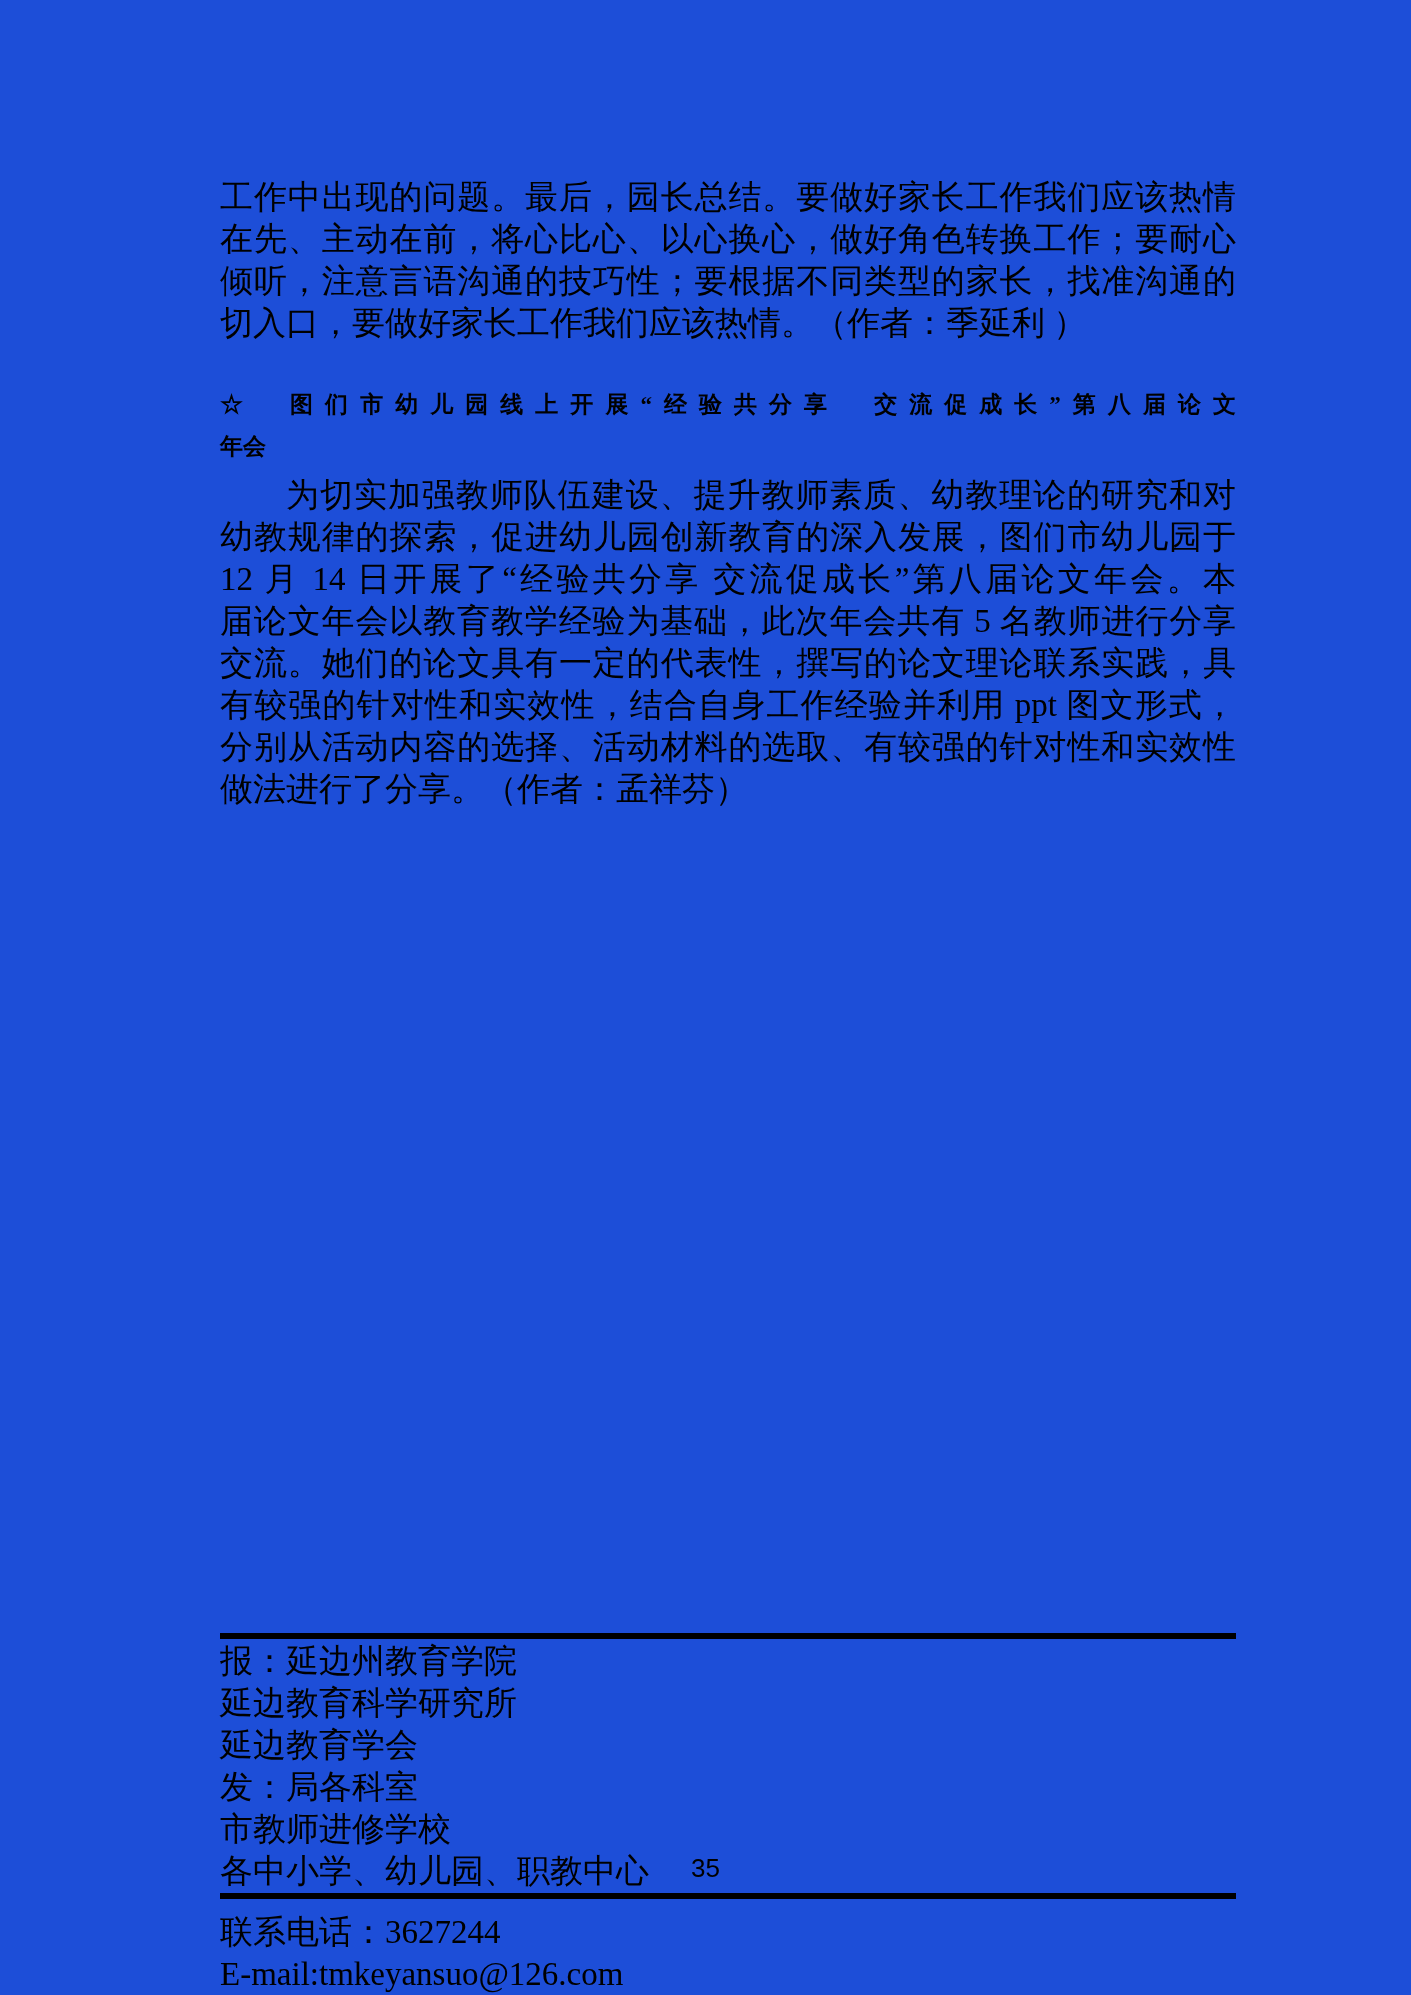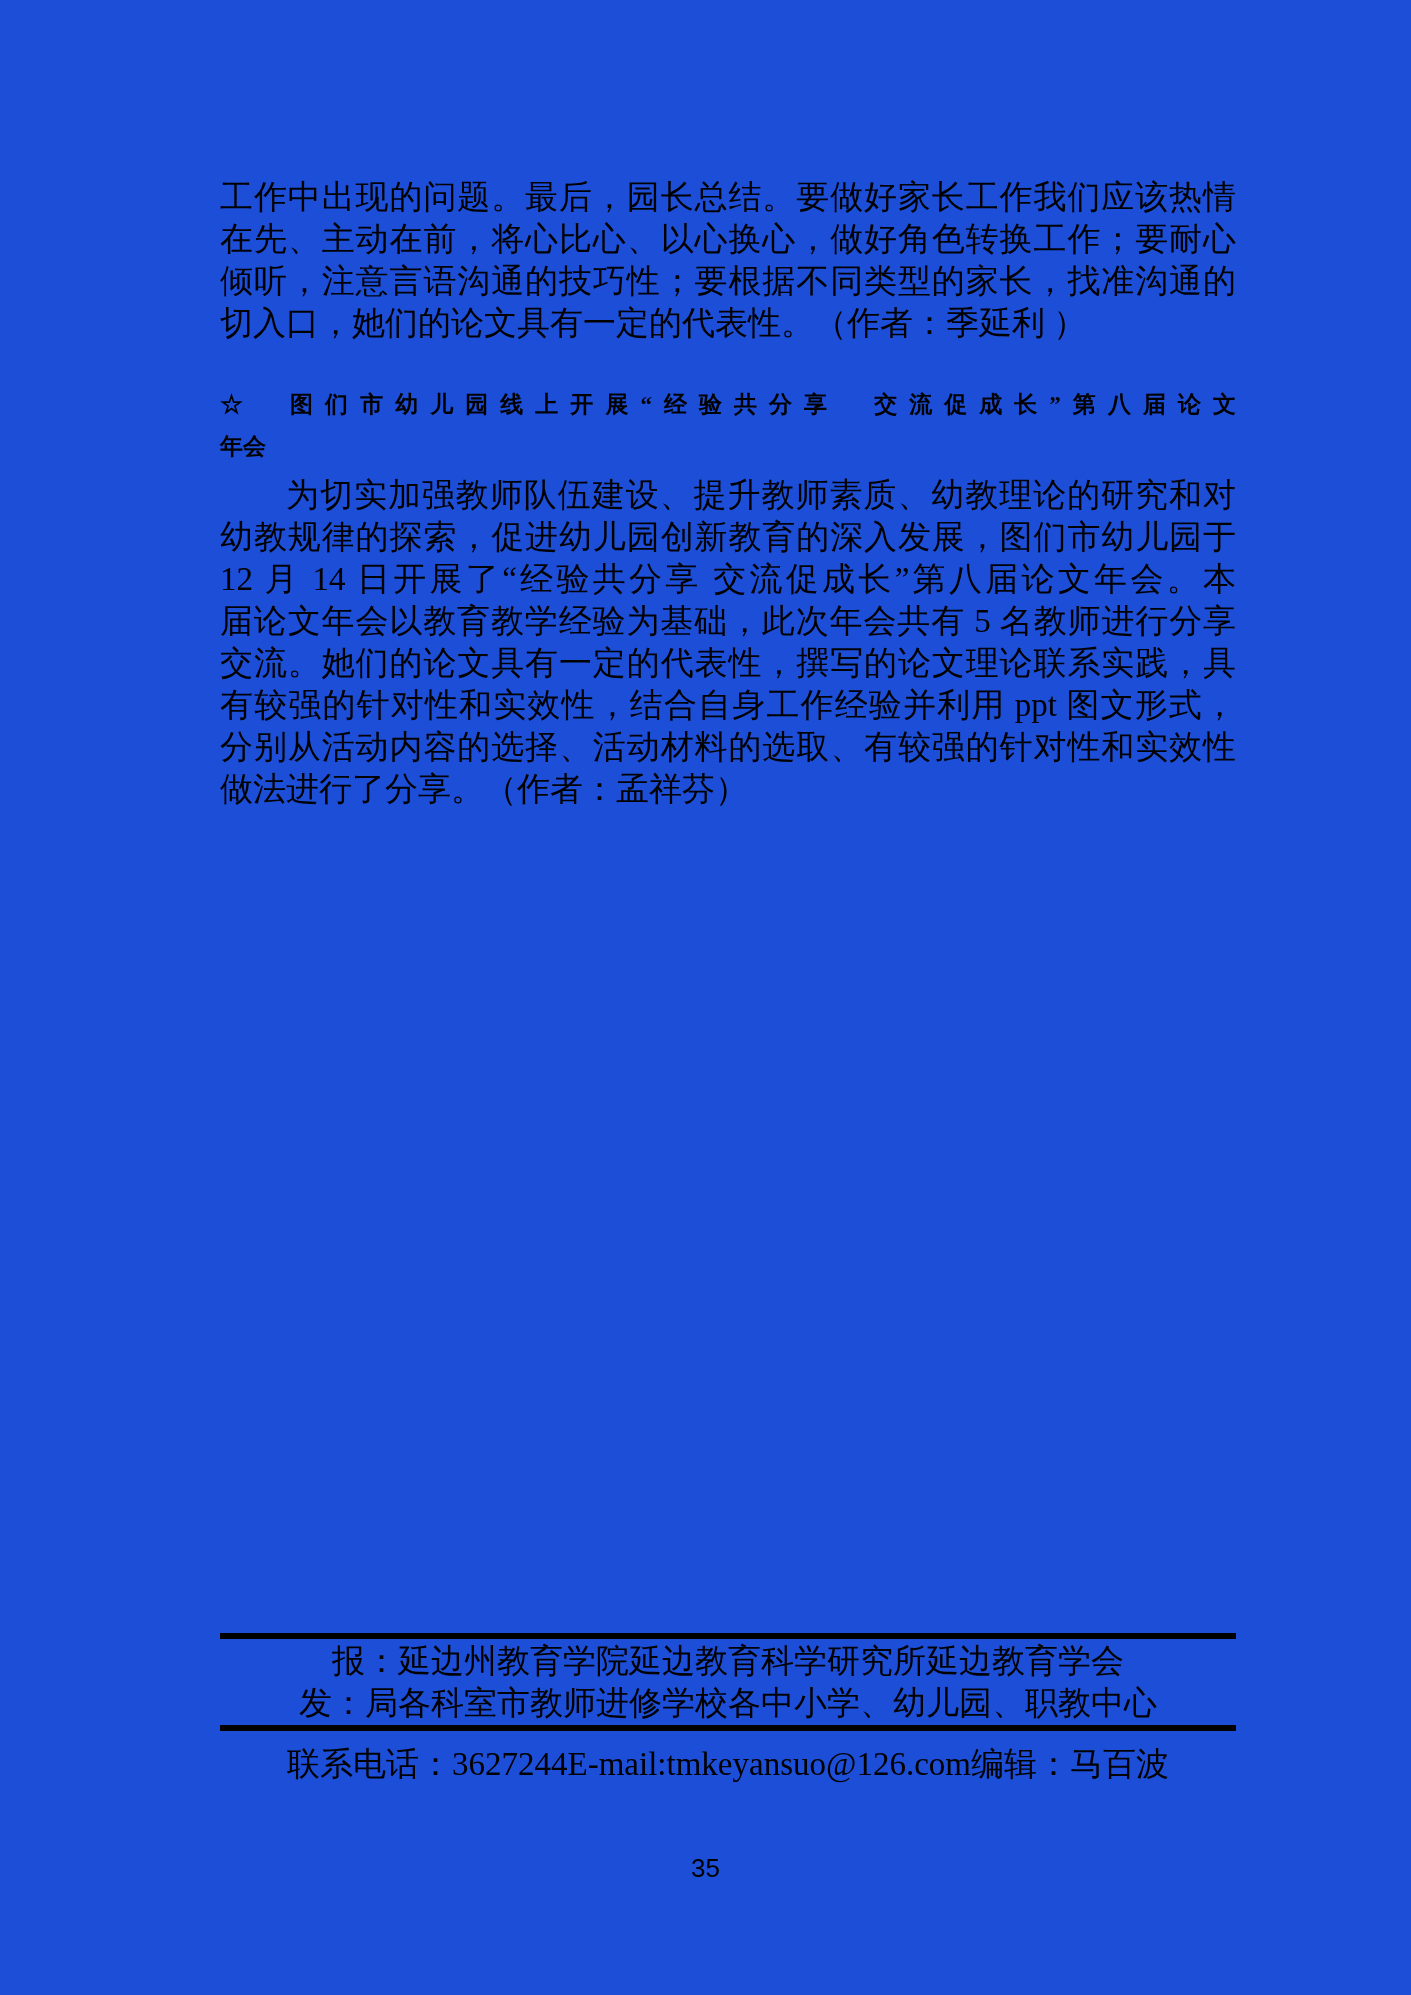--- a/index.html
+++ b/index.html
@@ -50,22 +50,23 @@
     font-size: 33px;
     line-height: 42px;
   }
   .masthead {
     border-top: 6px solid #000000;
     border-bottom: 6px solid #000000;
     padding: 1px 0;
   }
   .frow {
     display: flex;
-    justify-content: center;
+    justify-content: flex-end;
     align-items: baseline;
+    flex-direction: column;
   }
   .contact { margin-top: 12px; font-family: Liberation Serif, serif; }
   .pagenum {
     position: absolute;
     top: 1853px;
     left: 0;
     width: 100%;
     text-align: center;
     font-size: 26px;
     font-family: "Liberation Sans", "DejaVu Sans", sans-serif;
@@ -75,21 +76,21 @@
 <body>
 
 <div class="page">
 
   <main class="content">
 
     <section>
       <div class="jline">工作中出现的问题。最后，园长总结。要做好家长工作我们应该热情</div>
       <div class="jline">在先、主动在前，将心比心、以心换心，做好角色转换工作；要耐心</div>
       <div class="jline">倾听，注意言语沟通的技巧性；要根据不同类型的家长，找准沟通的</div>
-      <div class="jline last">切入口，她们的论文具有一定的代表性。（作者：季延利 ）</div>
+      <div class="jline last">切入口，要做好家长工作我们应该热情。（作者：季延利 ）</div>
     </section>
 
     <section>
       <h2 class="article-title">
         <div class="jline">☆　图们市幼儿园线上开展“经验共分享　交流促成长”第八届论文</div>
         <div class="jline last">年会</div>
       </h2>
       <div>
         <div class="jline indent">为切实加强教师队伍建设、提升教师素质、幼教理论的研究和对</div>
         <div class="jline">幼教规律的探索，促进幼儿园创新教育的深入发展，图们市幼儿园于</div>

